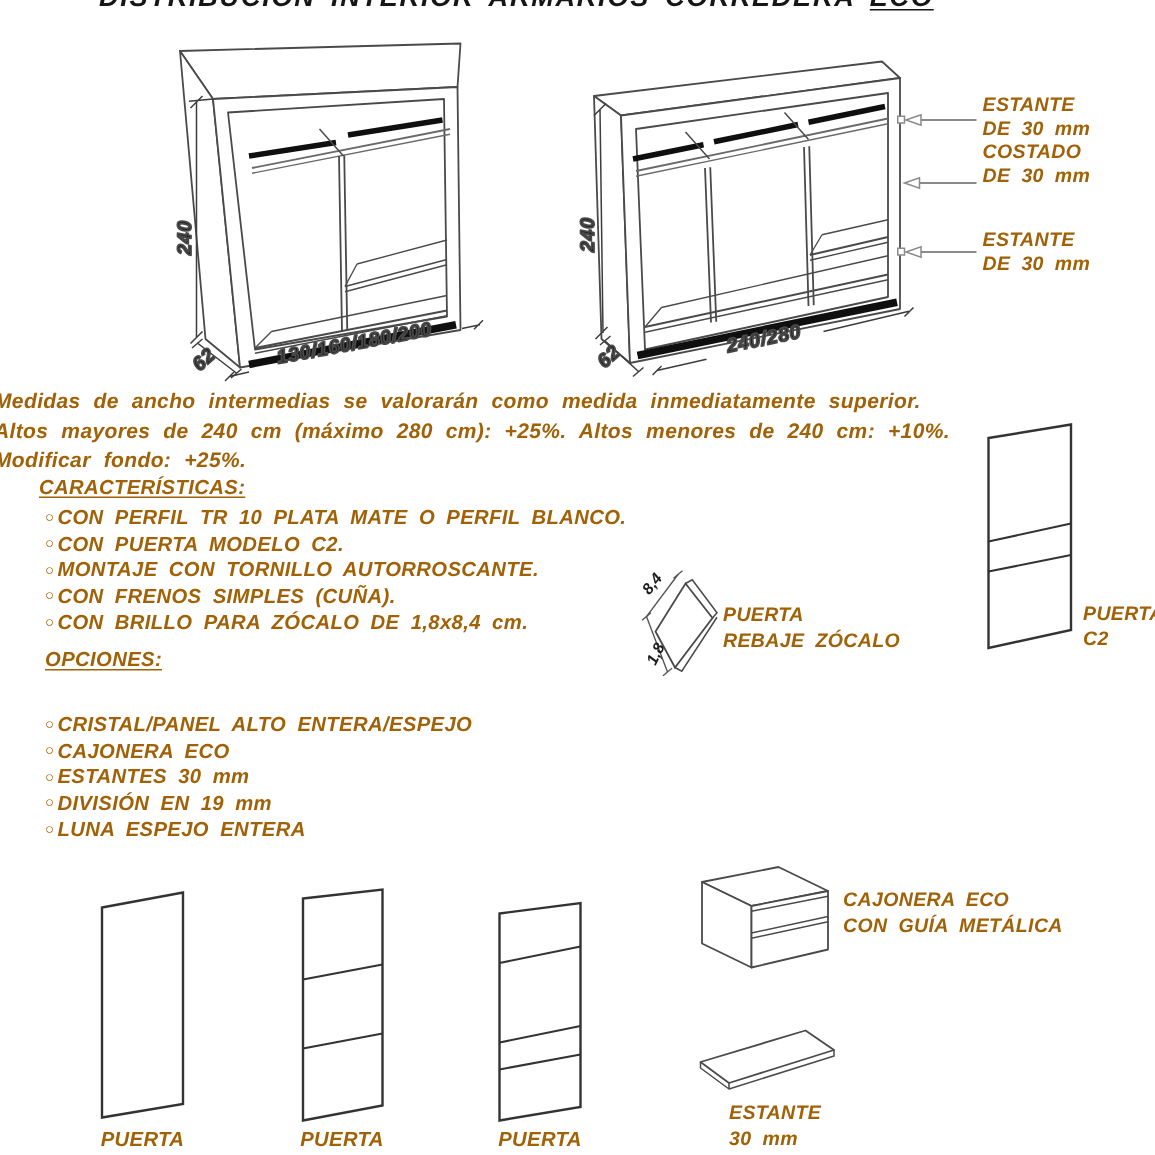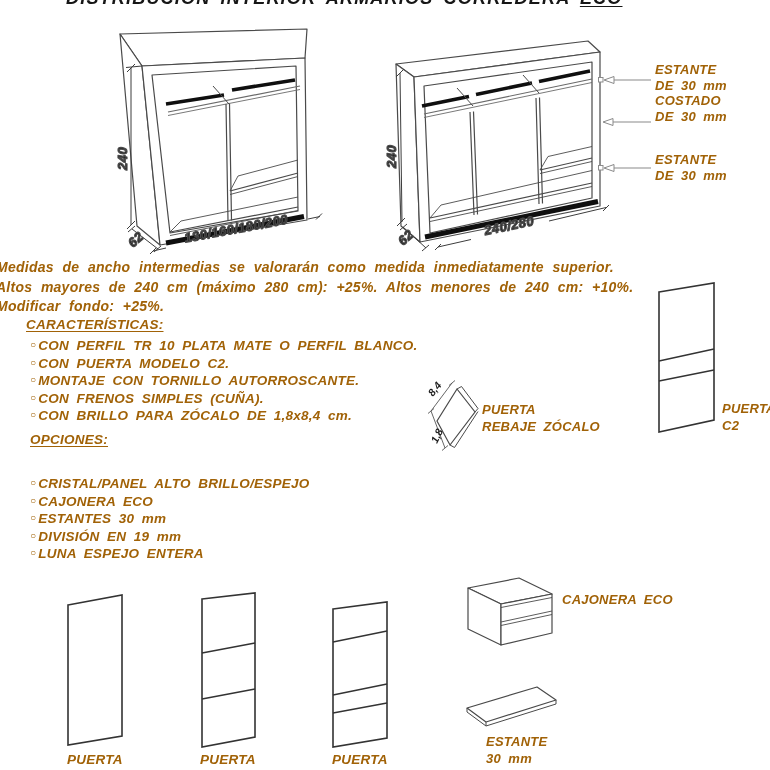--- a/index.html
+++ b/index.html
@@ -207,39 +207,40 @@
 <div id="carac-list" class="abs cad list">
   <div class="item"><span class="blt">○</span><span>CON PERFIL TR 10 PLATA MATE O PERFIL BLANCO.</span></div>
   <div class="item"><span class="blt">○</span><span>CON PUERTA MODELO C2.</span></div>
   <div class="item"><span class="blt">○</span><span>MONTAJE CON TORNILLO AUTORROSCANTE.</span></div>
   <div class="item"><span class="blt">○</span><span>CON FRENOS SIMPLES (CUÑA).</span></div>
   <div class="item"><span class="blt">○</span><span>CON BRILLO PARA ZÓCALO DE 1,8x8,4 cm.</span></div>
 </div>
 
 <div id="opc-head" class="abs cad sec-head">OPCIONES:</div>
 <div id="opc-list" class="abs cad list">
-  <div class="item"><span class="blt">○</span><span>CRISTAL/PANEL ALTO BRILLO/ESPEJO</span></div>
+  <div class="item"><span class="blt">○</span><span>CRISTAL/PANEL ALTO ENTERA/ESPEJO</span></div>
   <div class="item"><span class="blt">○</span><span>CAJONERA ECO</span></div>
   <div class="item"><span class="blt">○</span><span>ESTANTES 30 mm</span></div>
   <div class="item"><span class="blt">○</span><span>DIVISIÓN EN 19 mm</span></div>
   <div class="item"><span class="blt">○</span><span>LUNA ESPEJO ENTERA</span></div>
 </div>
 
 <div id="detalle-lbl" class="abs cad small-lbl">
   <div>PUERTA</div>
   <div>REBAJE ZÓCALO</div>
 </div>
 
 <div id="puerta-c2-lbl" class="abs cad small-lbl">
   <div>PUERTA</div>
   <div>C2</div>
 </div>
 
 <div id="cajonera-lbl" class="abs cad small-lbl">
   <div>CAJONERA ECO</div>
+  <div>CON GUÍA METÁLICA</div>
 </div>
 
 <div id="estante-lbl" class="abs cad small-lbl">
   <div>ESTANTE</div>
   <div>30 mm</div>
 </div>
 
 <div id="door-lbl-0" class="abs cad door-lbl">PUERTA</div>
 <div id="door-lbl-1" class="abs cad door-lbl">PUERTA</div>
 <div id="door-lbl-2" class="abs cad door-lbl">PUERTA</div>

